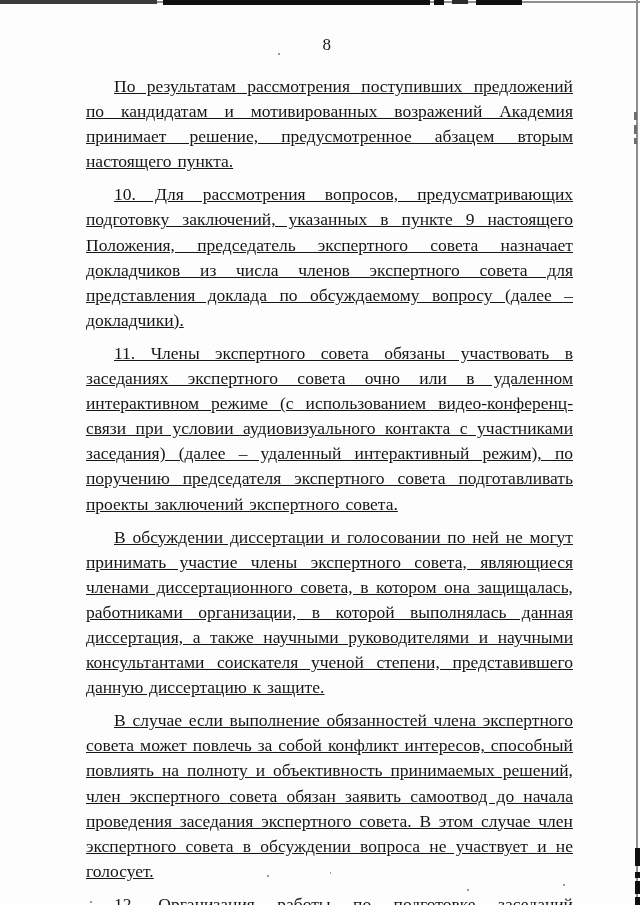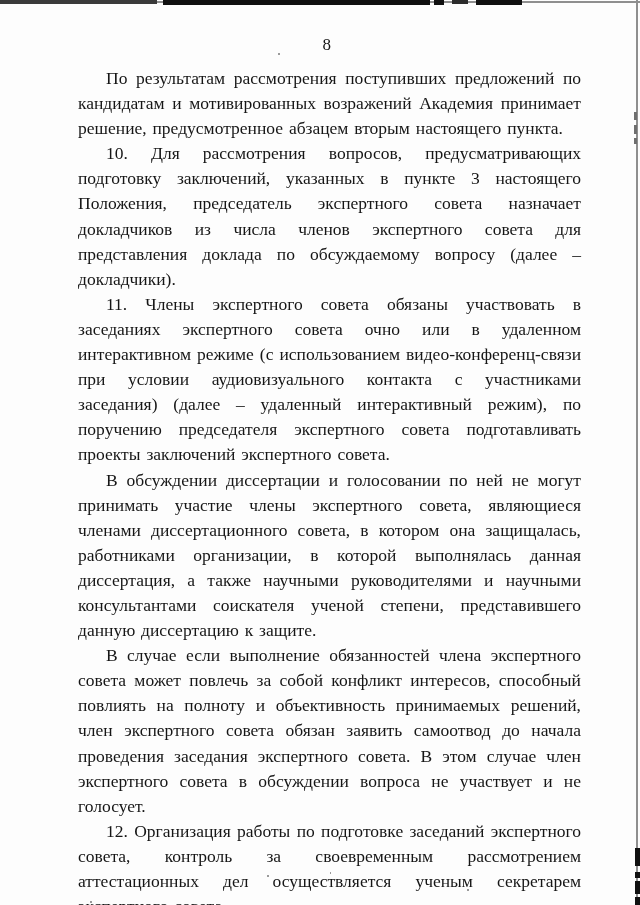--- a/index.html
+++ b/index.html
@@ -57,26 +57,27 @@
     font-size: 17px;
     letter-spacing: 0.5px;
   }
   .body-text {
     position: absolute;
     top: 66px;
     left: 78px;
     width: 503px;
   }
   .body-text p {
-    margin: 0;
+    margin: 8px;
     font-size: 17.5px;
     line-height: 25.1px;
     text-align: justify;
     text-indent: 28px;
     word-spacing: 1.5px;
+    text-decoration: underline;
   }
 </style>
 </head>
 <body>
 
 <div class="page">
 
   <div class="top-line"></div>
   <div class="top-seg seg-a"></div>
   <div class="top-seg seg-b"></div>
@@ -97,21 +98,21 @@
   <div class="speck sp-2"></div>
   <div class="speck sp-3"></div>
   <div class="speck sp-4"></div>
   <div class="speck sp-5"></div>
   <div class="speck sp-6"></div>
 
   <div class="page-number">8</div>
 
   <div class="body-text">
     <p>По результатам рассмотрения поступивших предложений по кандидатам и мотивированных возражений Академия принимает решение, предусмотренное абзацем вторым настоящего пункта.</p>
-    <p>10. Для рассмотрения вопросов, предусматривающих подготовку заключений, указанных в пункте 3 настоящего Положения, председатель экспертного совета назначает докладчиков из числа членов экспертного совета для представления доклада по обсуждаемому вопросу (далее – докладчики).</p>
+    <p>10. Для рассмотрения вопросов, предусматривающих подготовку заключений, указанных в пункте 9 настоящего Положения, председатель экспертного совета назначает докладчиков из числа членов экспертного совета для представления доклада по обсуждаемому вопросу (далее – докладчики).</p>
     <p>11. Члены экспертного совета обязаны участвовать в заседаниях экспертного совета очно или в удаленном интерактивном режиме (с использованием видео-конференц-связи при условии аудиовизуального контакта с участниками заседания) (далее – удаленный интерактивный режим), по поручению председателя экспертного совета подготавливать проекты заключений экспертного совета.</p>
     <p>В обсуждении диссертации и голосовании по ней не могут принимать участие члены экспертного совета, являющиеся членами диссертационного совета, в котором она защищалась, работниками организации, в которой выполнялась данная диссертация, а также научными руководителями и научными консультантами соискателя ученой степени, представившего данную диссертацию к защите.</p>
     <p>В случае если выполнение обязанностей члена экспертного совета может повлечь за собой конфликт интересов, способный повлиять на полноту и объективность принимаемых решений, член экспертного совета обязан заявить самоотвод до начала проведения заседания экспертного совета. В этом случае член экспертного совета в обсуждении вопроса не участвует и не голосует.</p>
     <p>12. Организация работы по подготовке заседаний экспертного совета, контроль за своевременным рассмотрением аттестационных дел осуществляется ученым секретарем экспертного совета.</p>
 
   </div>
 
 </div>
 
 </body></html>

